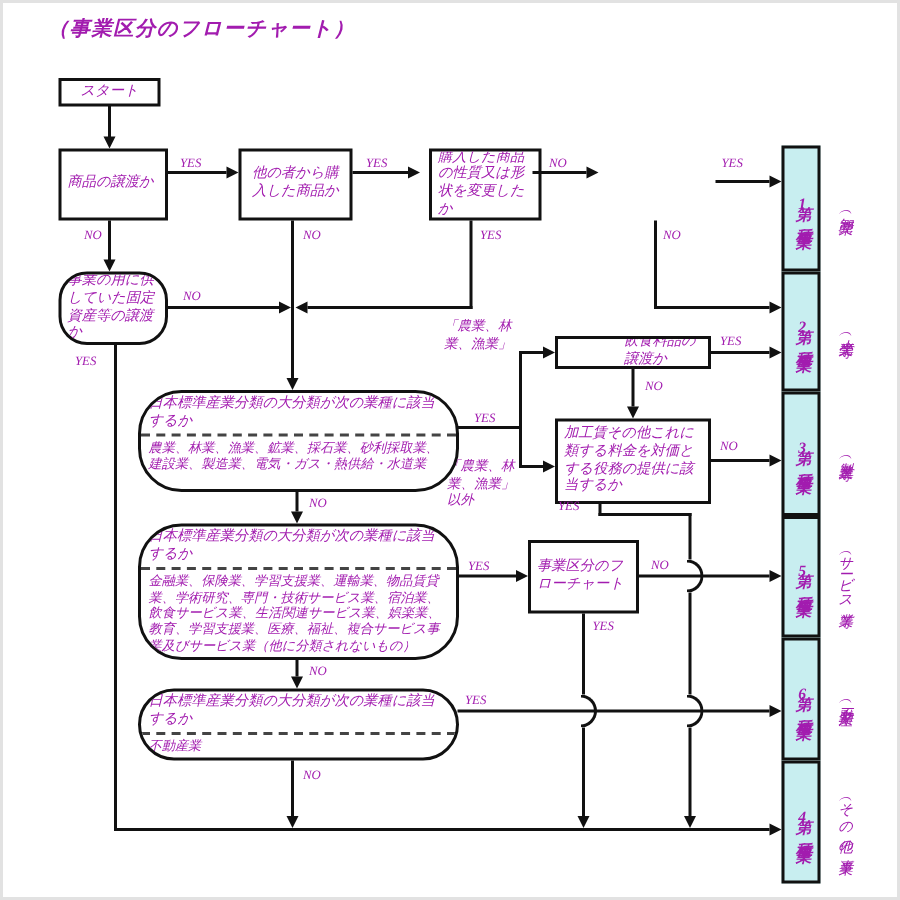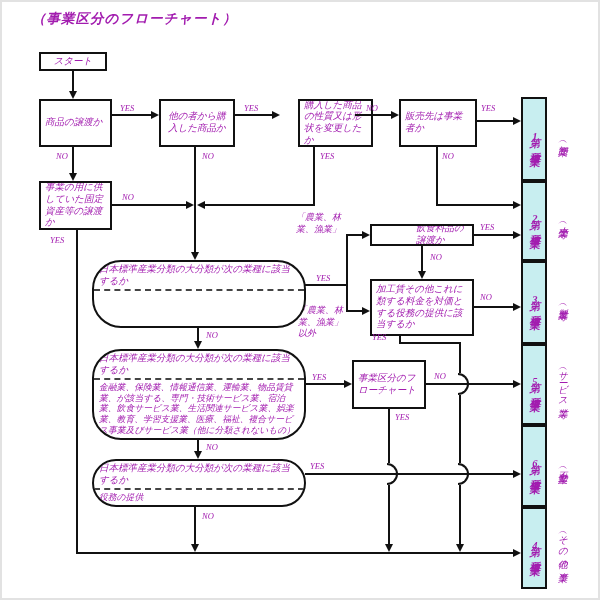--- a/index.html
+++ b/index.html
@@ -40,37 +40,37 @@
 </style>
 </head>
 <body>
 
 <div id="canvas">
   <div class="title" style="left:30px;top:8px;">（事業区分のフローチャート）</div>
 
   <div class="box" style="left:37px;top:50px;width:68px;height:19px;justify-content:center;padding:0;">スタート</div>
   <div class="box" style="left:37px;top:97px;width:73px;height:48px;">商品の譲渡か</div>
   <div class="box" style="left:157px;top:97px;width:76px;height:48px;text-align:center;">他の者から購入した商品か</div>
-  <div class="box" style="left:296px;top:97px;width:75px;height:48px;">購入した商品の性質又は形状を変更したか</div>
-  <div class="box" style="left:397px;top:97px;width:78px;height:48px;">販売先は事業者か</div>
-  <div class="box" style="left:37px;top:179px;width:73px;height:49px;">事業の用に供していた固定資産等の譲渡か</div>
+  <div class="box" style="left:284px;top:97px;width:75px;height:48px;">購入した商品の性質又は形状を変更したか</div>
+  <div class="box" style="left:37px;top:179px;width:73px;height:49px;border-radius:19px;">事業の用に供していた固定資産等の譲渡か</div>
   <div class="box" style="left:368px;top:222px;width:104px;height:22px;padding-left:44px;">飲食料品の譲渡か</div>
   <div class="box" style="left:368px;top:277px;width:104px;height:57px;">加工賃その他これに類する料金を対価とする役務の提供に該当するか</div>
   <div class="box" style="left:350px;top:358px;width:74px;height:49px;">事業区分のフローチャート</div>
 
   <div class="box bigbox" style="left:90px;top:258px;width:214px;height:68px;">
     <div class="bighead">日本標準産業分類の大分類が次の業種に該当するか</div>
+    <div class="bigbody">農業、林業、漁業、鉱業、採石業、砂利採取業、建設業、製造業、電気・ガス・熱供給・水道業</div>
   </div>
   <div class="box bigbox" style="left:90px;top:347px;width:214px;height:91px;">
     <div class="bighead">日本標準産業分類の大分類が次の業種に該当するか</div>
-    <div class="bigbody">金融業、保険業、情報通信業、運輸業、物品賃貸業、が該当する、専門・技術サービス業、宿泊業、飲食サービス業、生活関連サービス業、娯楽業、教育、学習支援業、医療、福祉、複合サービス事業及びサービス業（他に分類されないもの）</div>
+    <div class="bigbody">金融業、保険業、学習支援業、運輸業、物品賃貸業、学術研究、専門・技術サービス業、宿泊業、飲食サービス業、生活関連サービス業、娯楽業、教育、学習支援業、医療、福祉、複合サービス事業及びサービス業（他に分類されないもの）</div>
   </div>
   <div class="box bigbox" style="left:90px;top:457px;width:214px;height:48px;">
     <div class="bighead">日本標準産業分類の大分類が次の業種に該当するか</div>
-    <div class="bigbody">役務の提供</div>
+    <div class="bigbody">不動産業</div>
   </div>
 
   <div class="result" style="top:95px;height:84px;">第1種事業</div>
   <div class="result" style="top:179px;height:80px;">第2種事業</div>
   <div class="result" style="top:259px;height:83px;">第3種事業</div>
   <div class="result" style="top:342px;height:81px;">第5種事業</div>
   <div class="result" style="top:423px;height:82px;">第6種事業</div>
   <div class="result" style="top:505px;height:82px;">第4種事業</div>
   <div class="cat" style="top:95px;height:84px;">（卸売業）</div>
   <div class="cat" style="top:179px;height:80px;">（小売業等）</div>

